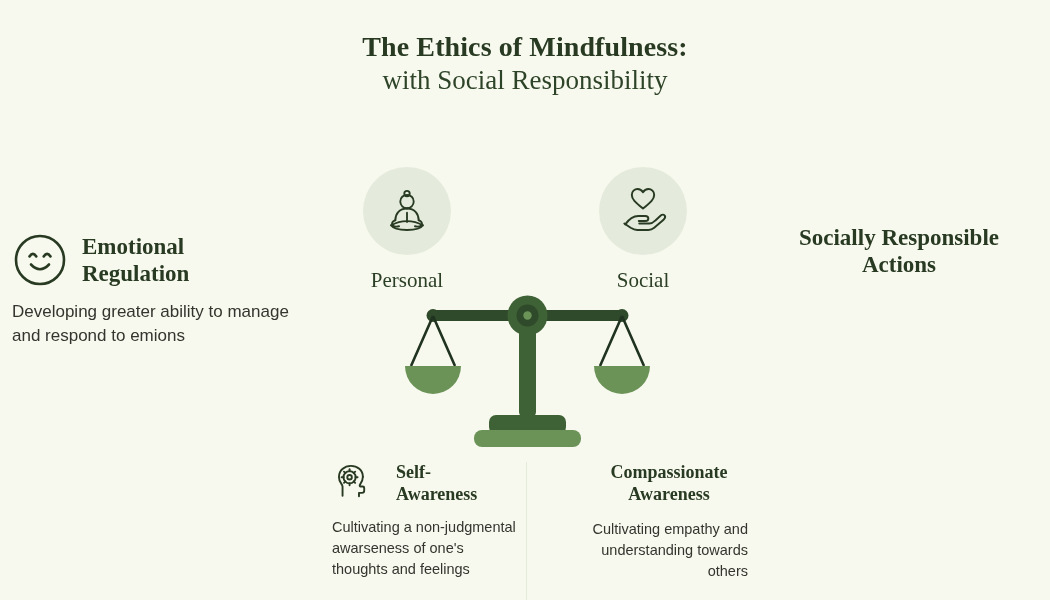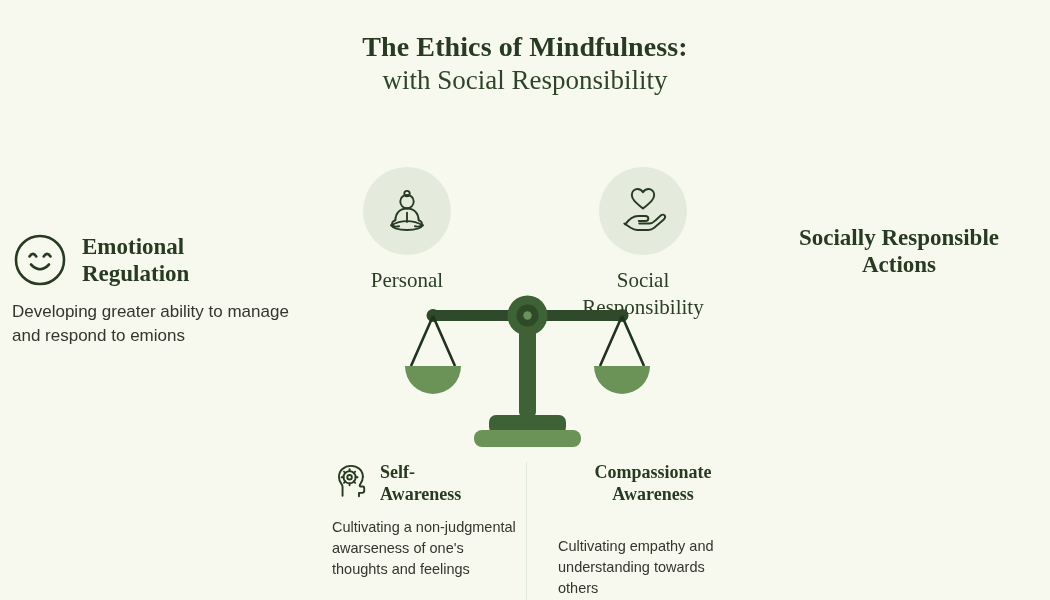--- a/index.html
+++ b/index.html
@@ -133,30 +133,31 @@
     display: flex;
     align-items: flex-start;
     gap: 10px;
   }
   .card-heading {
     font-family: "Liberation Serif", serif;
     font-weight: bold;
     font-size: 18px;
     color: #283a22;
     line-height: 1.22;
+    margin-left: 16px;
   }
   .card-right .card-heading { text-align: center; width: 100%; }
   .card-body {
     margin-top: 11px;
     font-family: "Liberation Sans", sans-serif;
     font-size: 14.5px;
     color: #33352e;
     line-height: 1.44;
   }
-  .card-right .card-body { margin-top: 30px; }
+  .card-right .card-body { margin-top: 13px; text-align: right; }
 
   .head-icon-wrap {
     flex: 0 0 auto;
     width: 38px;
     height: 38px;
     margin-top: 1px;
   }
 
   .divider {
     position: absolute;
@@ -226,21 +227,20 @@
       <span>
         <svg viewBox="0 0 60 60" width="56" height="56">
           <path d="M30 29.5 c-8 -6.5 -12 -10 -12 -14.6 c0 -3.7 2.9 -6.4 6.2 -6.4 c2.6 0 4.6 1.5 5.8 3.4 c1.2 -1.9 3.2 -3.4 5.8 -3.4 c3.3 0 6.2 2.7 6.2 6.4 c0 4.6 -4 8.1 -12 14.6 z" fill="none" stroke="#283a22" stroke-width="2.1" stroke-linejoin="round"></path>
           <path d="M11 46.5 c4.5 -6.5 9.5 -9 14 -9 h7.5 c2 0 3.2 1.2 3.2 2.7 c0 1.6 -1.3 2.7 -3.2 2.7 h-7" fill="none" stroke="#283a22" stroke-width="2.1" stroke-linecap="round" stroke-linejoin="round"></path>
           <path d="M26 45.5 h11 c2.5 0 4 -1 6 -3 l6 -5.5 c1.6 -1.5 3.6 -1.2 4.4 0.3 c0.8 1.5 0 3 -1.4 4.2 l-10 8.6 c-2 1.7 -3.7 2.4 -6.2 2.4 h-12 c-2.5 0 -4.5 -0.8 -7 -2.4 l-6.8 -4.6" fill="none" stroke="#283a22" stroke-width="2.1" stroke-linecap="round" stroke-linejoin="round"></path>
         </svg>
       </span>
     </div>
     <div class="pillar-label">
       <div>Social</div>
-      <div>Responsibility</div>
     </div>
   </div>
 
   <div class="scale">
     <svg viewBox="0 0 245 170" width="245" height="170">
 
       <rect x="114" y="8" width="17" height="122" rx="6" fill="#3f6136"></rect>
 
       <rect x="24" y="22" width="197" height="11" rx="5.5" fill="#2f4a2a"></rect>
 

